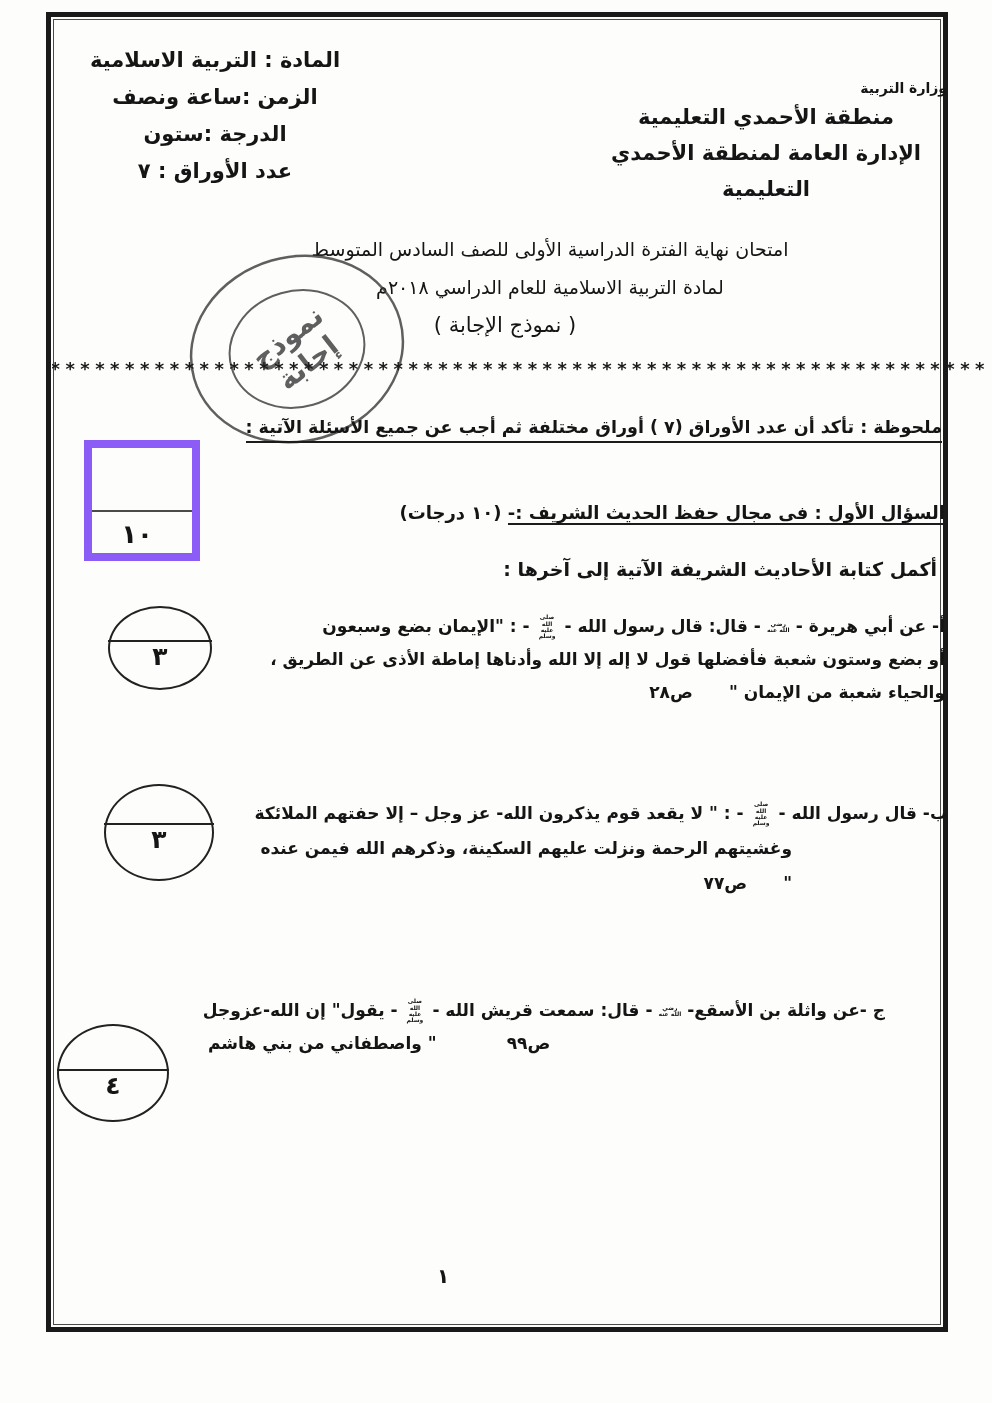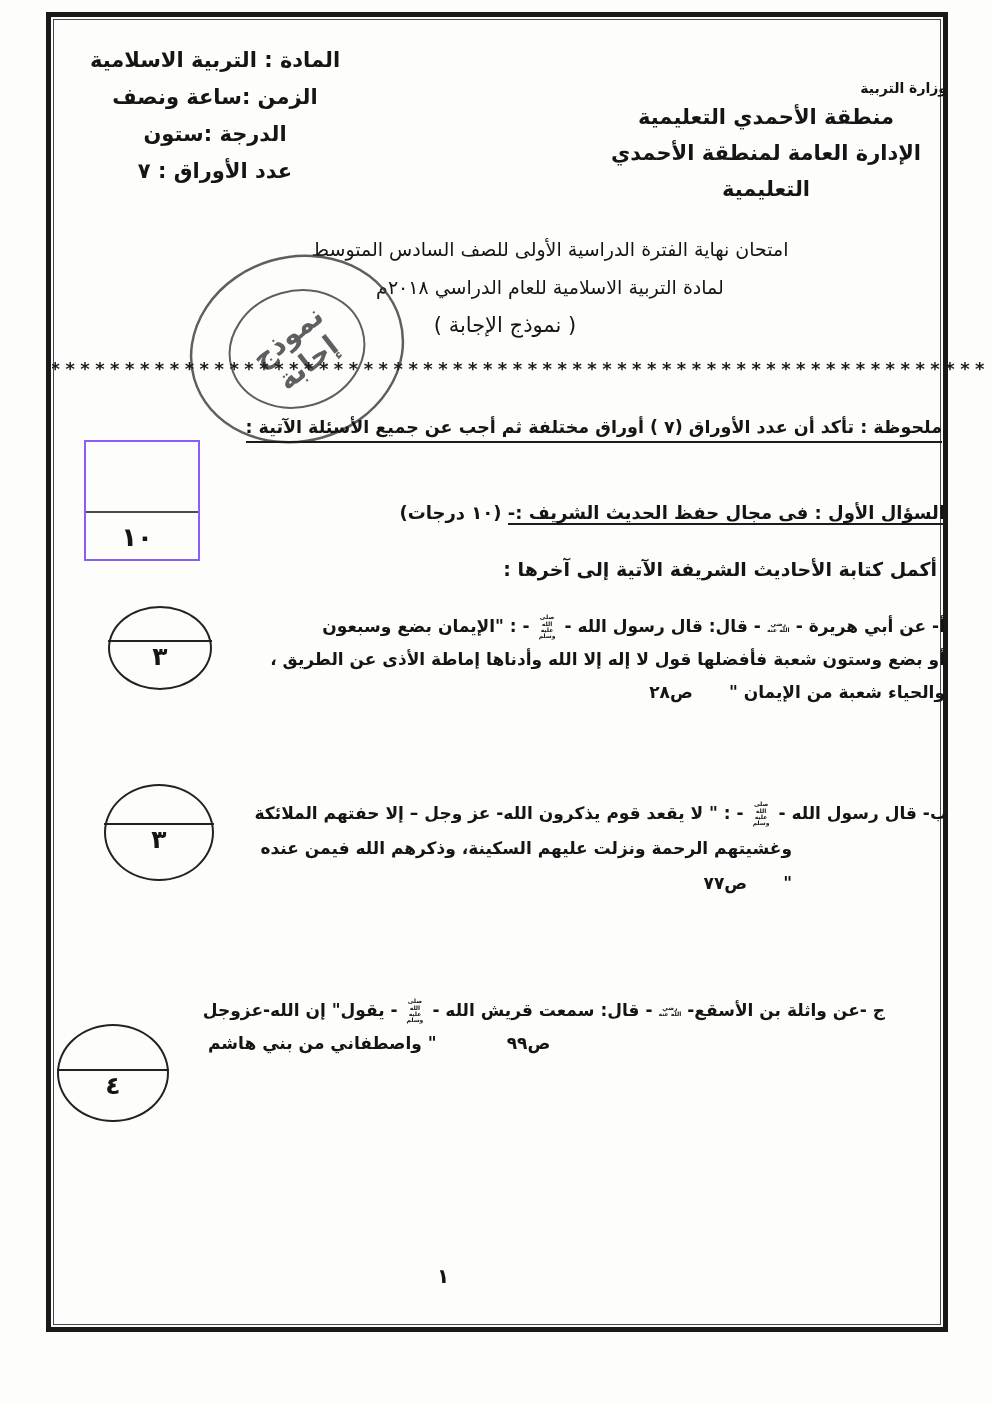--- a/index.html
+++ b/index.html
@@ -31,21 +31,21 @@
   #stars { position:absolute; left:52px; top:358px; width:938px; overflow:hidden;
     white-space:nowrap; font-size:18px; font-weight:bold; letter-spacing:5.5px; color:#1c1c1c; }
 
   
   #note { position:absolute; right:50px; top:417px; left:240px; text-align:right;
     font-size:17.5px; font-weight:bold; }
   #note span.u { border-bottom:2px solid #1c1c1c; padding-bottom:4px; }
 
   
   #marks-box { position:absolute; left:84px; top:440px; width:116px; height:121px;
-    border:2px solid #8b5cf6; }
+    border:8px solid #8b5cf6; }
   #marks-box .divider { position:absolute; left:0; right:0; top:59%; height:2px; background:#4a4a4a; }
   #marks-box .val { position:absolute; left:0; right:10px; top:63%; bottom:0;
     display:flex; align-items:center; justify-content:center; font-size:26px; font-weight:bold; }
 
   
   #q1-heading { position:absolute; right:47px; top:502px; left:60px; text-align:right;
     font-size:18px; font-weight:bold; }
   #q1-heading .u { border-bottom:2px solid #1c1c1c; }
   #q1-heading .marks { }
   #q1-instruction { position:absolute; right:55px; top:558px; left:60px; text-align:right;

